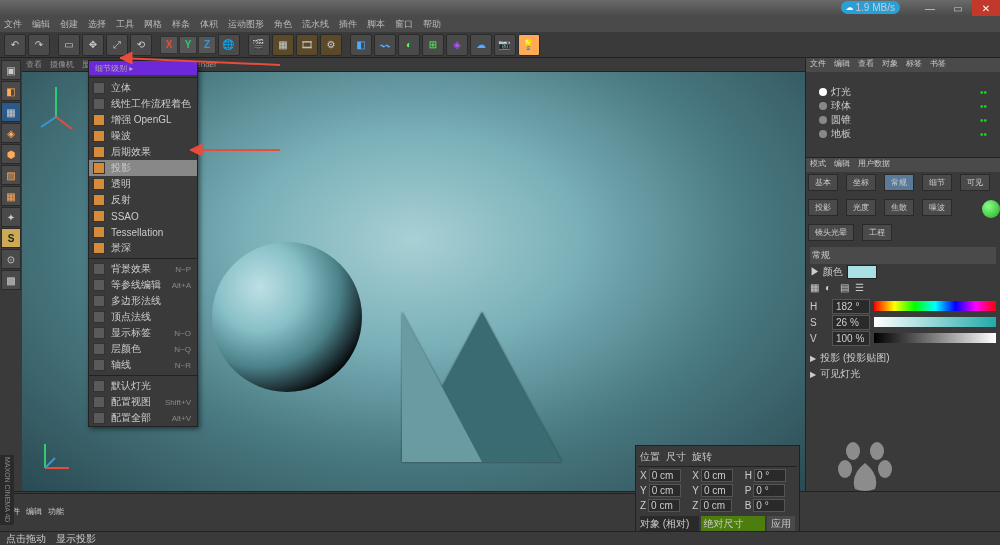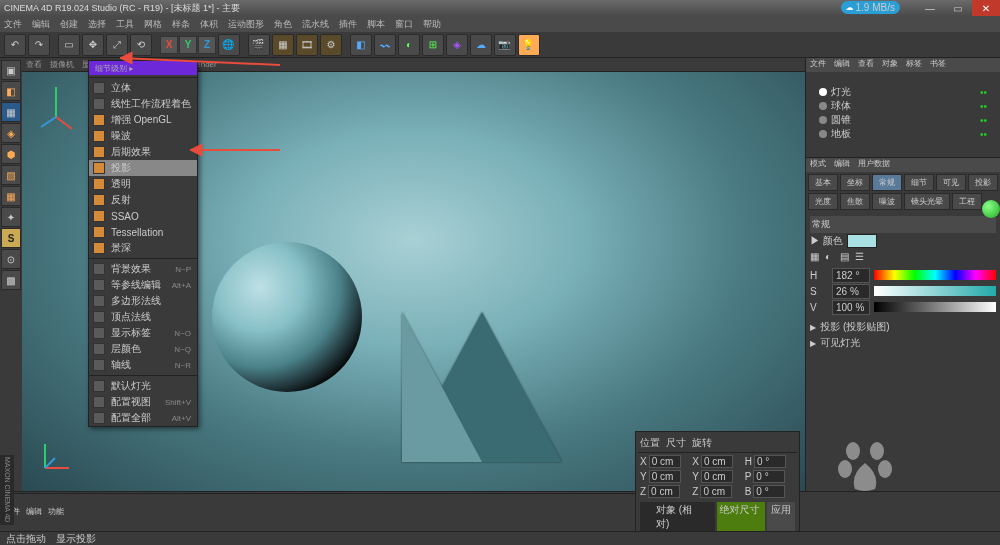--- a/index.html
+++ b/index.html
@@ -48,21 +48,21 @@
 .tl-ctrl .fld{background:#2a2a2a;border:1px solid #555;padding:1px 4px;font-size:8px;width:40px}
 .tl-ctrl .pb{width:16px;height:16px;background:#4a4a4a;border:1px solid #222;display:flex;align-items:center;justify-content:center;font-size:9px}
 .right{width:195px;background:#3a3a3a;border-left:1px solid #222;display:flex;flex-direction:column}
 .obj-panel{height:100px;border-bottom:1px solid #222}
 .panel-tabs{height:14px;background:#4a4a4a;display:flex;padding:0 4px;gap:8px}
 .panel-tabs span{font-size:8px}
 .obj-list{padding:13px}
 .obj-row{height:14px;display:flex;align-items:center;gap:4px;font-size:9px}
 .obj-row .dot{width:8px;height:8px;border-radius:50%}
 .attr-panel{flex:1;overflow:hidden}
-.attr-tabs{display:flex;flex-wrap:wrap;gap:2px;padding:2px;background:#3a3a3a}
+.attr-tabs{display:flex;flex-wrap:wrap;gap:8px;padding:2px;background:#3a3a3a}
 .attr-tabs .at{background:#4a4a4a;padding:2px 6px;font-size:8px;border:1px solid #2a2a2a}
 .attr-tabs .at.active{background:#5a7a9a}
 .attr-body{padding:4px}
 .attr-row{display:flex;align-items:center;gap:4px;height:16px;font-size:8px}
 .attr-row .lbl{width:18px}
 .attr-row .val{background:#2a2a2a;border:1px solid #555;padding:1px 3px;width:38px}
 .hue-bar{height:10px;background:linear-gradient(90deg,red,yellow,lime,cyan,blue,magenta,red);flex:1}
 .grad-bar{height:10px;background:linear-gradient(90deg,#000,#fff);flex:1}
 .color-sw{width:30px;height:14px;background:#a8e0e4;border:1px solid #222}
 .coord-panel{position:absolute;right:200px;bottom:8px;width:165px;background:#3a3a3a;border:1px solid #222;padding:2px}
@@ -73,21 +73,20 @@
 .bottom-bar{position:absolute;bottom:0;left:0;right:0;height:14px;background:#3a3a3a;border-top:1px solid #222;display:flex;align-items:center;padding:0 6px;gap:10px;font-size:8px;color:#999}
 .mat-area{position:absolute;bottom:16px;left:0;width:640px;height:36px;background:#3a3a3a;border-top:1px solid #222;display:flex;align-items:center;padding:0 4px;gap:6px}
 .mat-area span{font-size:8px}
 .baidu-logo{position:absolute;right:105px;bottom:50px;width:60px;height:60px;opacity:.5}
 .green-ball{position:absolute;right:0;top:200px;width:18px;height:18px;border-radius:50%;background:radial-gradient(circle at 35% 35%,#8f8,#2a2)}
 </style>
 </head>
 <body>
 
 <div class="titlebar">
-  <span class="title">CINEMA 4D R19.024 Studio (RC - R19) - [未标题 1*] - 主要</span>
   <div class="net-badge">☁ <span>1.9 MB/s</span></div>
   <div class="winbtns">
     <div>—</div>
     <div>▭</div>
     <div class="close">✕</div>
   </div>
 </div>
 
 <div class="menubar" id="menubar">
     <span>文件</span>
@@ -463,21 +462,21 @@
       <div class="cell">
         <span>Z</span>
         <span class="v">0 cm</span>
       </div>
       <div class="cell">
         <span>B</span>
         <span class="v">0 °</span>
       </div>
     </div>
   <div style="display:flex;gap:2px;padding:2px;font-size:8px">
-    <span style="background:#2a2a2a;padding:1px 16px;flex:1">对象 (相对)</span>
+    <span style="background:#2a2a2a;padding:1px 0;flex:1">对象 (相对)</span>
     <span style="background:#4d7c0f;padding:1px 3px;flex:1">绝对尺寸</span>
     <span style="background:#4a4a4a;padding:1px 4px">应用</span>
   </div>
 </div>
 
 <svg class="baidu-logo" viewBox="0 0 60 60">
   <ellipse cx="18" cy="16" rx="7" ry="9" fill="#ddd"></ellipse>
     <ellipse cx="42" cy="16" rx="7" ry="9" fill="#ddd"></ellipse>
   <ellipse cx="10" cy="34" rx="7" ry="9" fill="#ddd"></ellipse>
     <ellipse cx="50" cy="34" rx="7" ry="9" fill="#ddd"></ellipse>

